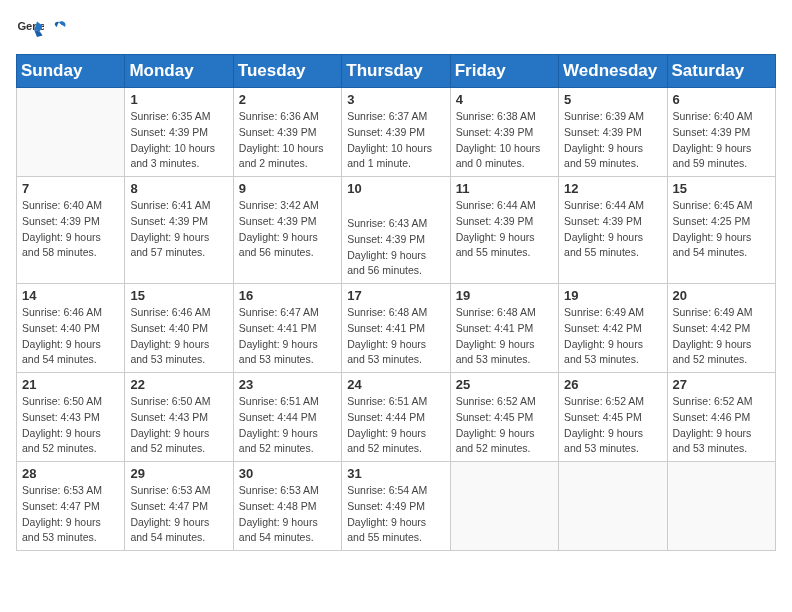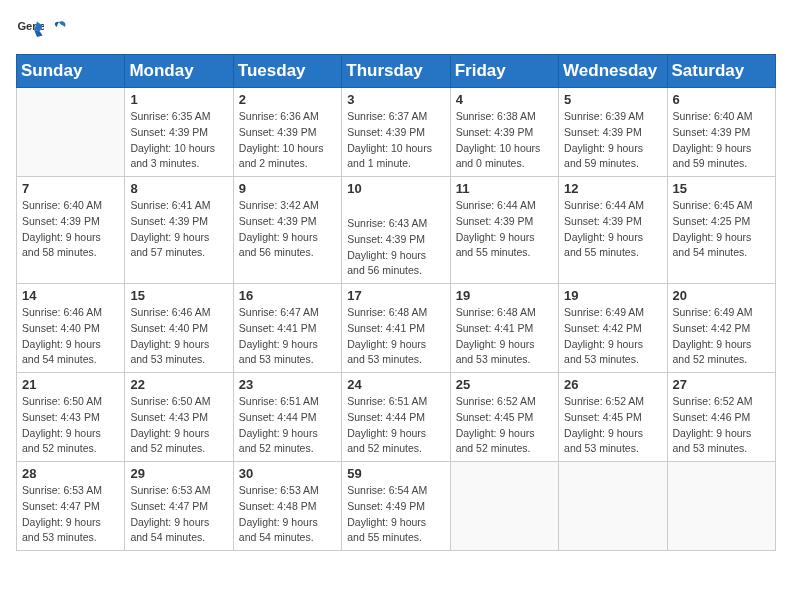--- a/index.html
+++ b/index.html
@@ -340,21 +340,21 @@
 and 54 minutes.</div>
         </td>
         <td>
           <span class="day-number">30</span>
           <div class="day-info" style="white-space: pre-line;">Sunrise: 6:53 AM
 Sunset: 4:48 PM
 Daylight: 9 hours
 and 54 minutes.</div>
         </td>
         <td>
-          <span class="day-number">59</span>
+          <span class="day-number">31</span>
           <div class="day-info" style="white-space: pre-line;">Sunrise: 6:54 AM
 Sunset: 4:49 PM
 Daylight: 9 hours
 and 55 minutes.</div>
         </td>
         <td class="empty"></td>
         <td class="empty"></td>
         <td class="empty"></td>
       </tr>
     </tbody>

